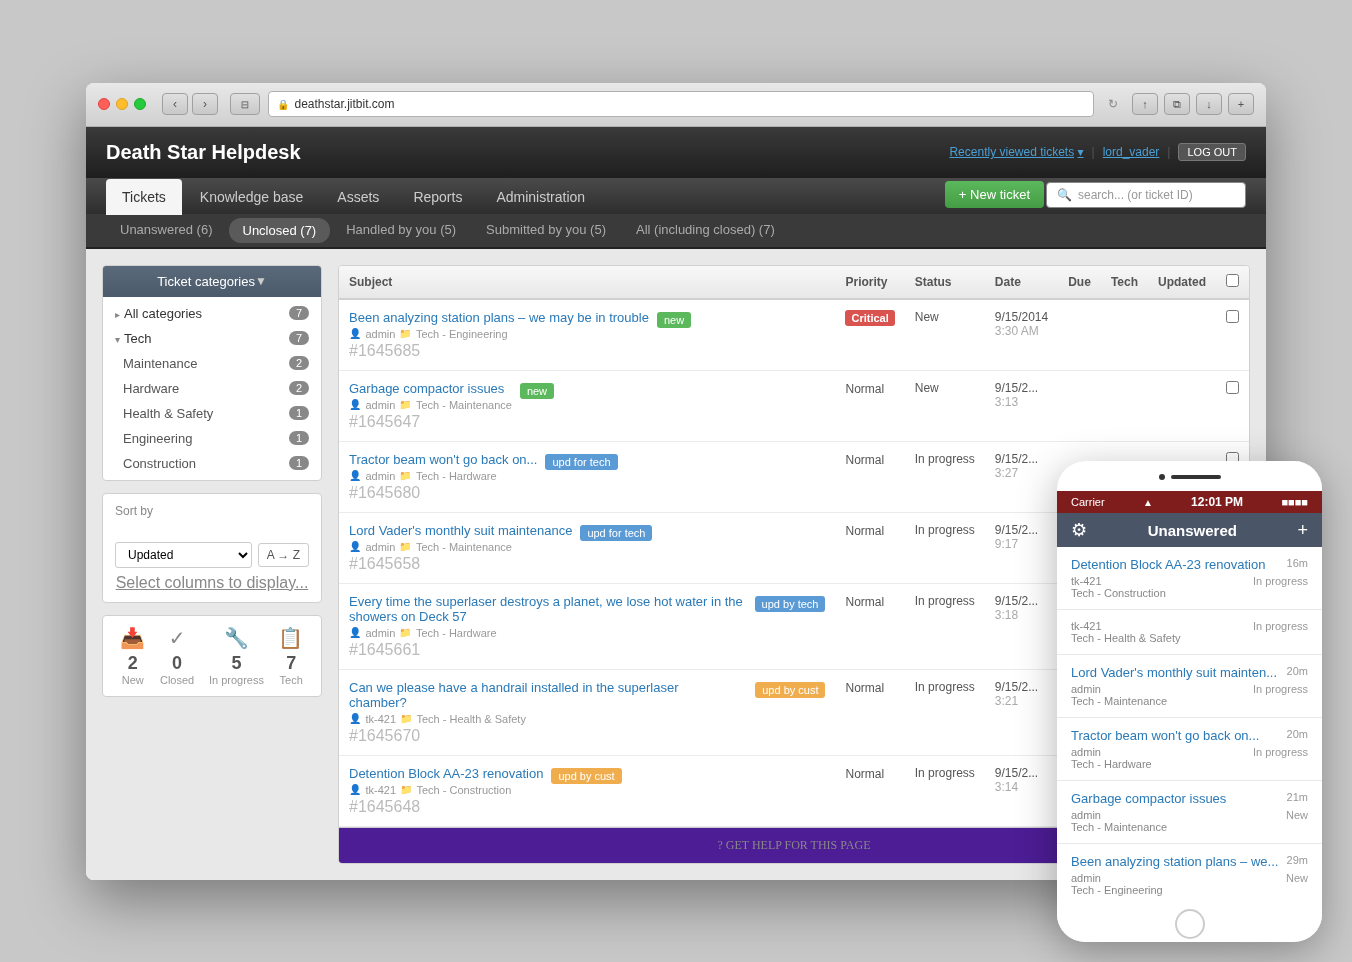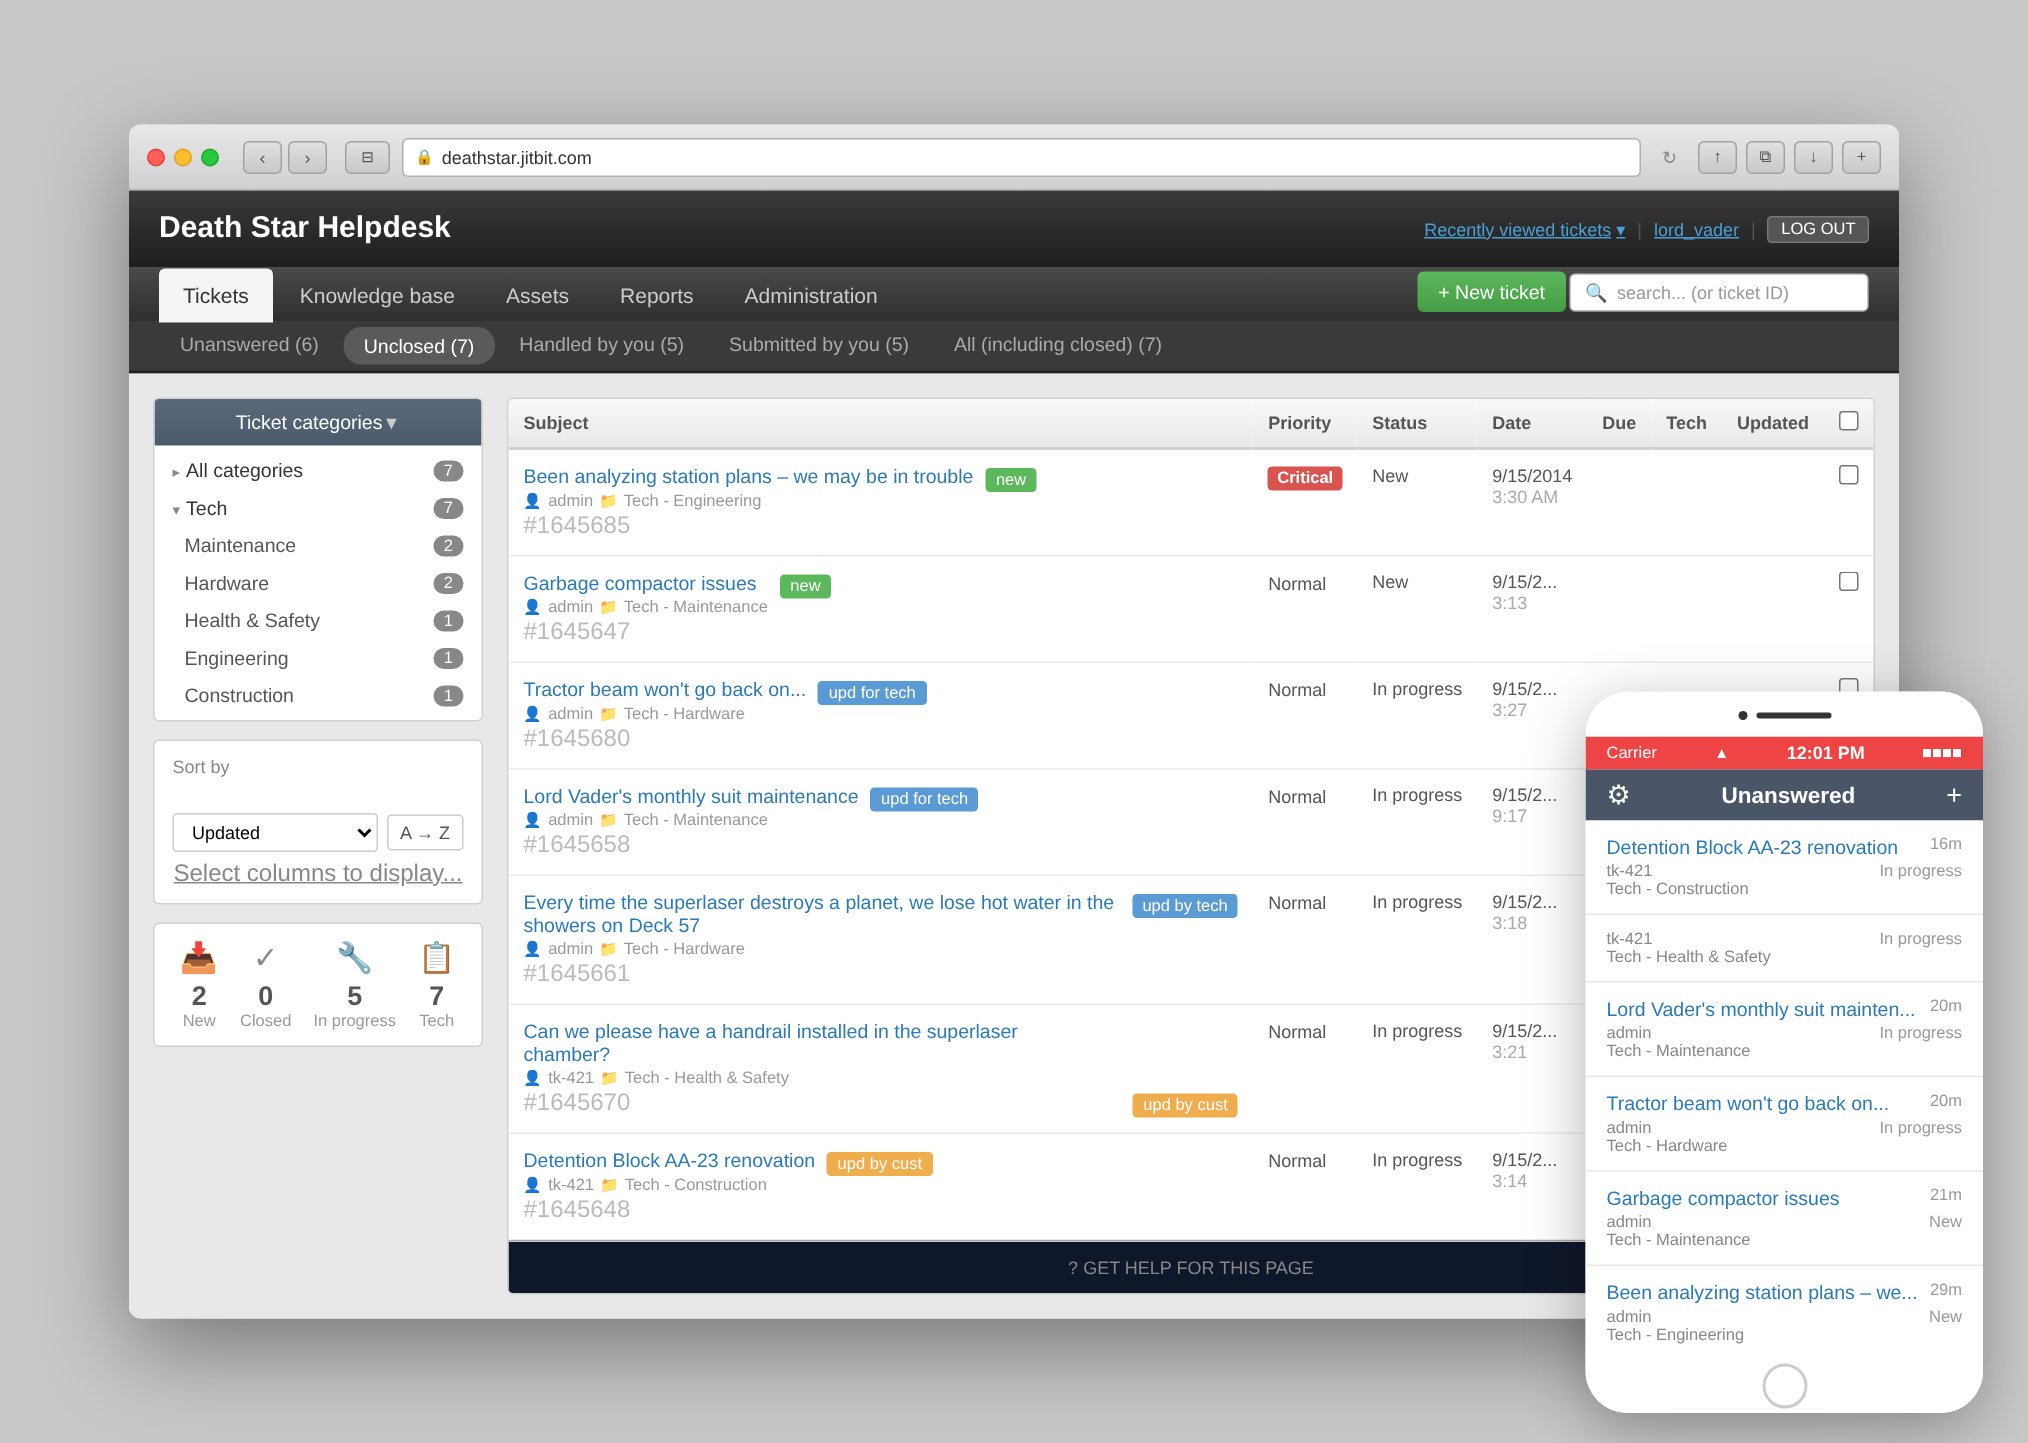--- a/index.html
+++ b/index.html
@@ -350,27 +350,28 @@
     .ticket-id { color: #bbb; font-size: 16px; margin-top: 2px; }
     .status-normal { color: #555; font-size: 12px; }
     .status-critical { 
       background: #d9534f; color: white; padding: 2px 6px; 
       border-radius: 3px; font-size: 11px; font-weight: bold; 
     }
     .date-cell { font-size: 12px; color: #555; white-space: nowrap; }
     .th-checkbox { width: 20px; }
 
     .help-bar {
-      background: #0f172a;
+      background: #4c1d95;
       border-top: 1px solid #ccc;
       text-align: center;
       padding: 10px;
       color: #888;
       font-size: 12px;
       cursor: pointer;
+      font-family: Liberation Serif, serif;
     }
     .phone-frame {
       background: white;
       border-radius: 28px;
       box-shadow: 0 10px 40px rgba(0,0,0,0.3), inset 0 0 0 1px #ccc;
       overflow: hidden;
       position: relative;
     }
     .phone-top-bar {
       background: white;
@@ -378,21 +379,21 @@
       display: flex;
       align-items: center;
       justify-content: center;
       gap: 6px;
       position: relative;
       padding: 6px 0 4px;
     }
     .phone-dot { width: 6px; height: 6px; background: #333; border-radius: 50%; }
     .phone-speaker { width: 50px; height: 4px; background: #333; border-radius: 2px; }
     .phone-status-bar {
-      background: #ef4444;
+      background: #7f1d1d;
       color: white;
       padding: 4px 14px;
       display: flex;
       align-items: center;
       justify-content: space-between;
       font-size: 11px;
     }
     .carrier { color: white; }
     .time { font-weight: bold; font-size: 12px; }
     .battery { color: white; }
@@ -732,21 +733,21 @@
     </td>
     <td class="date-cell">In progress</td>
     <td class="date-cell">9/15/2...<br><span style="color:#aaa;">3:18</span></td>
     <td></td>
     <td></td>
     <td></td>
     <td><input type="checkbox" style=""></td>
   </tr>
               <tr>
     <td>
-      <div style="display:flex; align-items:flex-end; gap:24px;">
+      <div style="display:flex; align-items:flex-start; gap:24px;">
         <div>
           <a class="ticket-link" href="#">Can we please have a handrail installed in the superlaser chamber?</a>
           <div class="ticket-meta">
             <span style="font-size:10px;">👤</span>
             <span>tk-421</span>
             <span style="font-size:10px;">📁</span>
             <span>Tech - Health &amp; Safety</span>
           </div>
           <div class="ticket-id">#1645670</div>
         </div>

